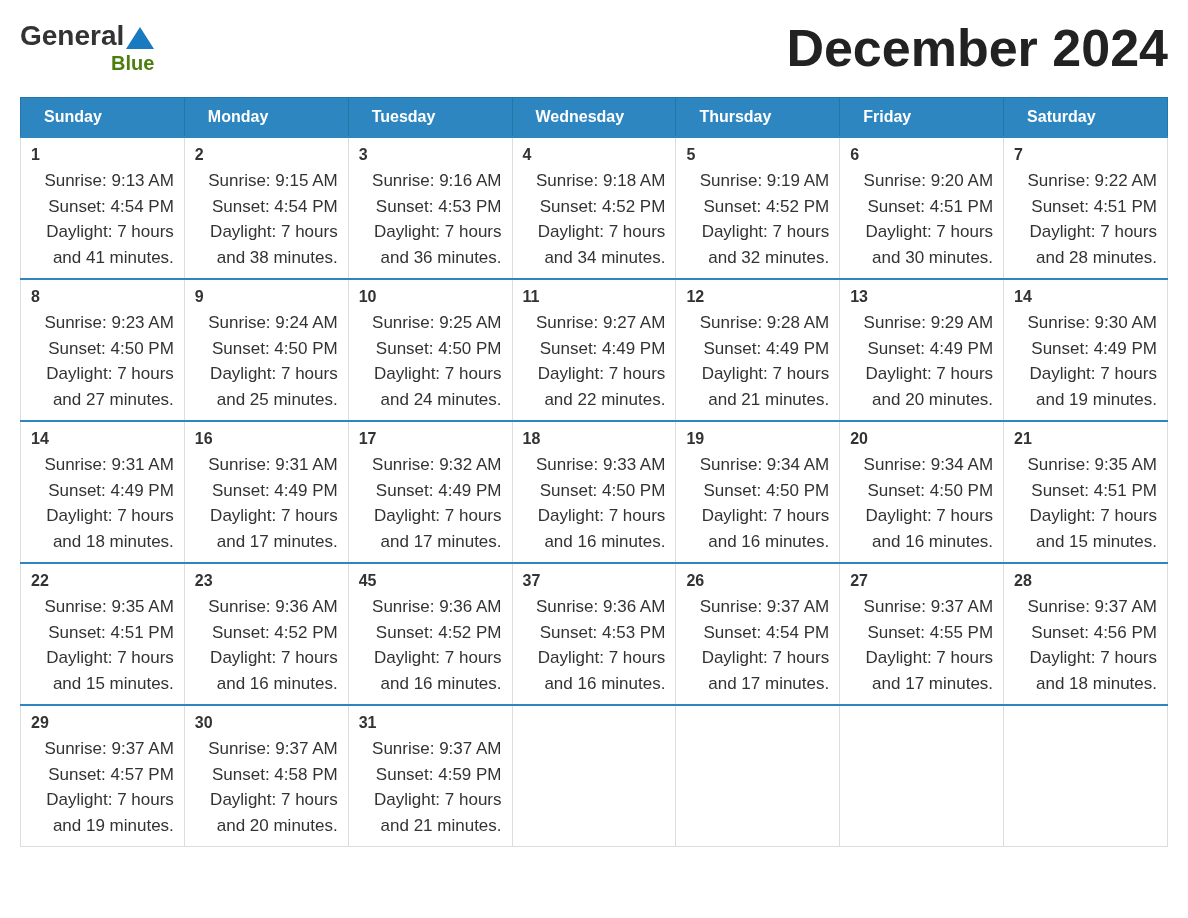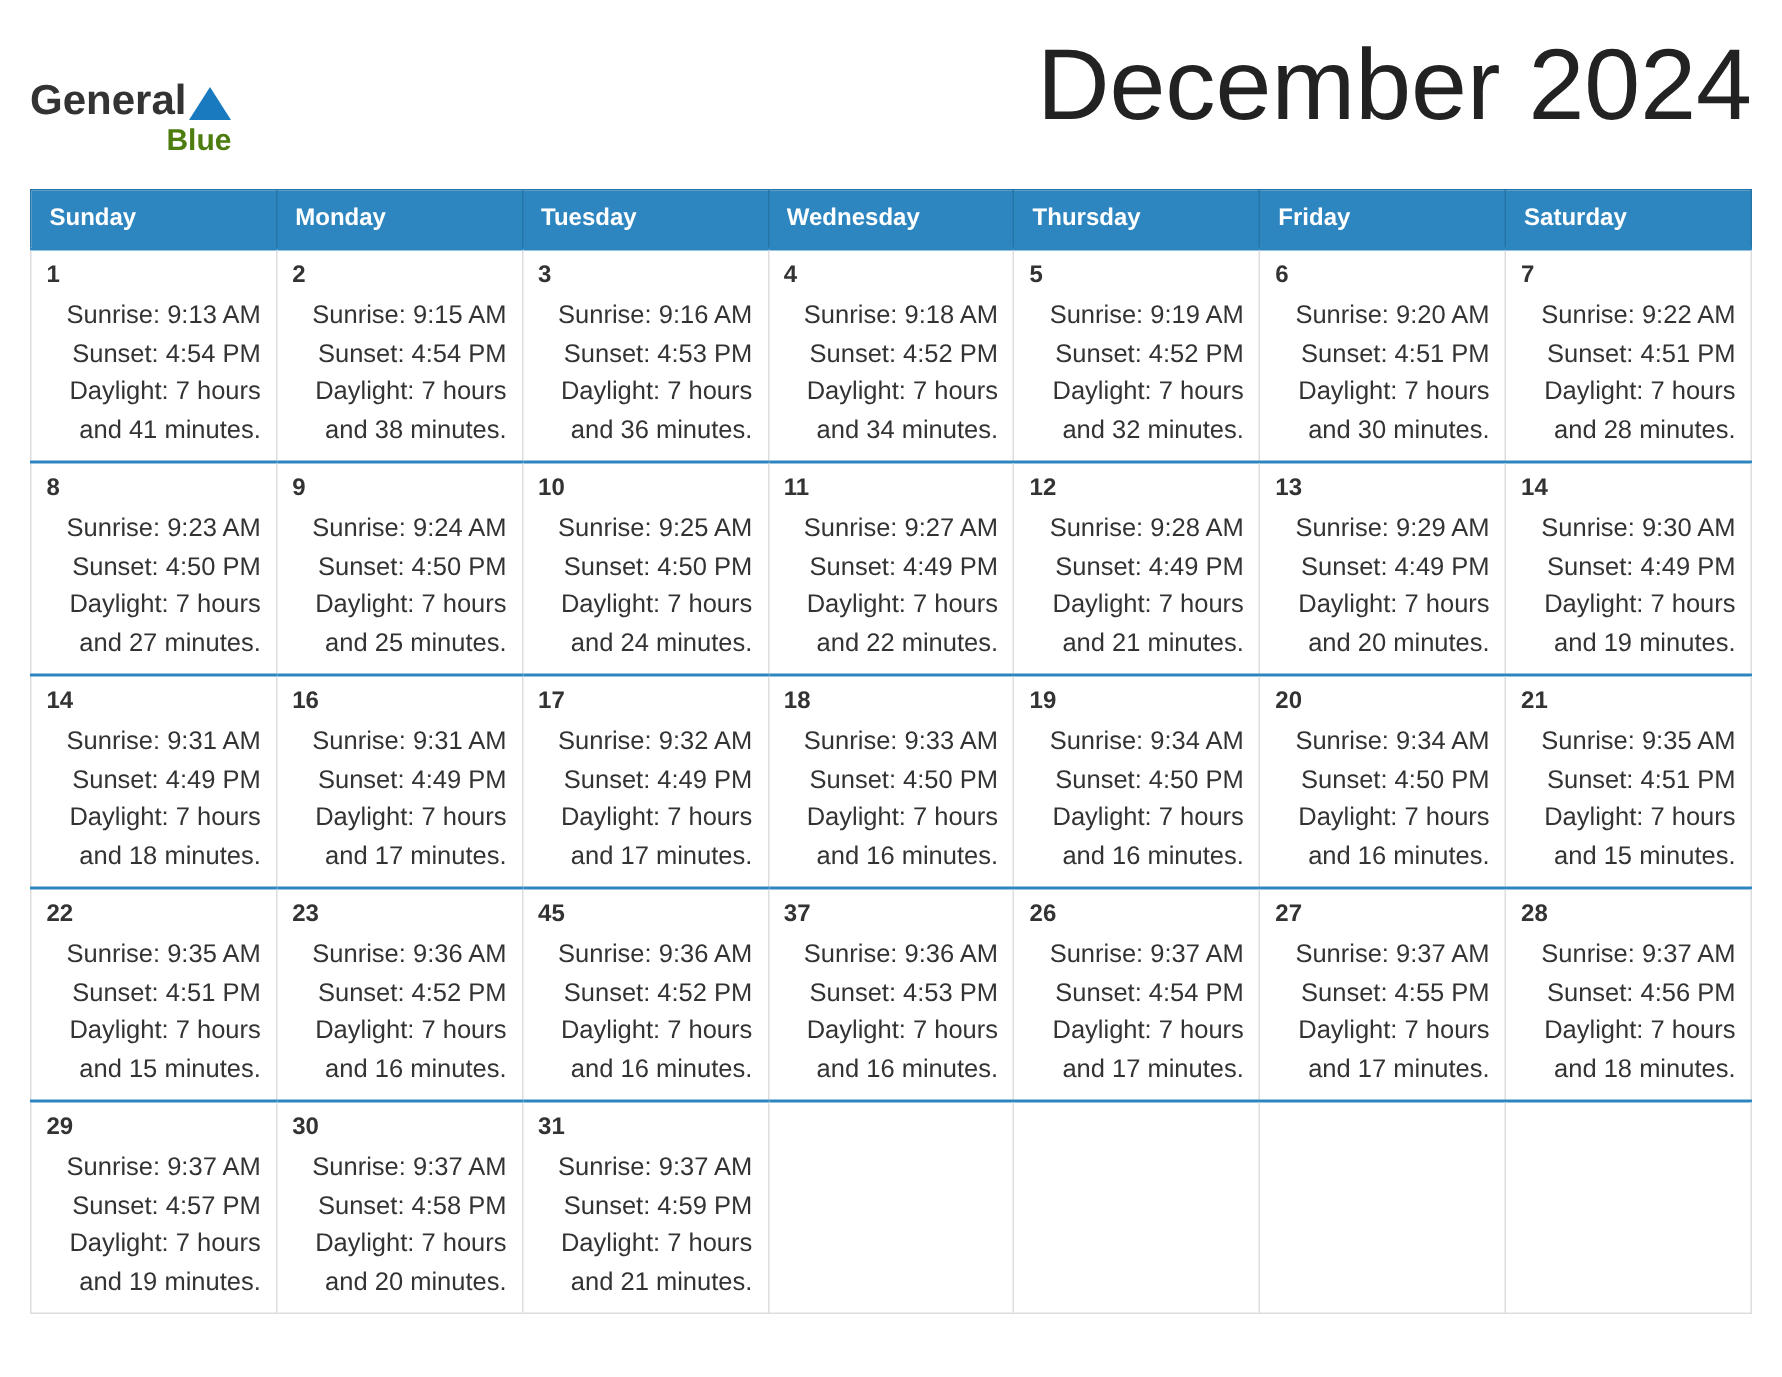--- a/index.html
+++ b/index.html
@@ -13,21 +13,20 @@
     .header {
       display: flex;
       justify-content: space-between;
       align-items: flex-start;
       margin-bottom: 20px;
     }
     .logo {
       display: flex;
       align-items: flex-end;
       gap: 0;
-      margin-top: 31px;
     }
     .logo-text-general {
       font-size: 28px;
       font-weight: bold;
       color: #333;
     }
     .logo-blue {
       font-size: 20px;
       font-weight: bold;
       color: #4d7c0f;
@@ -37,41 +36,41 @@
       align-items: center;
     }
     .logo-bottom {
       display: flex;
       justify-content: flex-end;
     }
     .title-section {
       text-align: right;
     }
     .month-title {
-      font-size: 67px;
-      font-weight: normal;
+      font-size: 52px;
+      font-weight: bold;
       color: #222;
       line-height: 1.1;
     }
     .location-title {
       font-size: 22px;
       color: #555;
       margin-top: 4px;
     }
     .calendar-table {
       width: 100%;
       border-collapse: collapse;
       border: 1px solid #ccc;
     }
     .calendar-table th {
       background-color: #2e86c1;
       color: #fff;
       font-size: 16px;
       font-weight: bold;
-      padding: 10px 12px;
+      padding: 10px 23px;
       text-align: left;
       border: 1px solid #2475a8;
     }
     .calendar-table td {
       vertical-align: top;
       padding: 8px 10px;
       border: 1px solid #ddd;
       font-size: 13px;
       color: #333;
       width: 14.28%;

